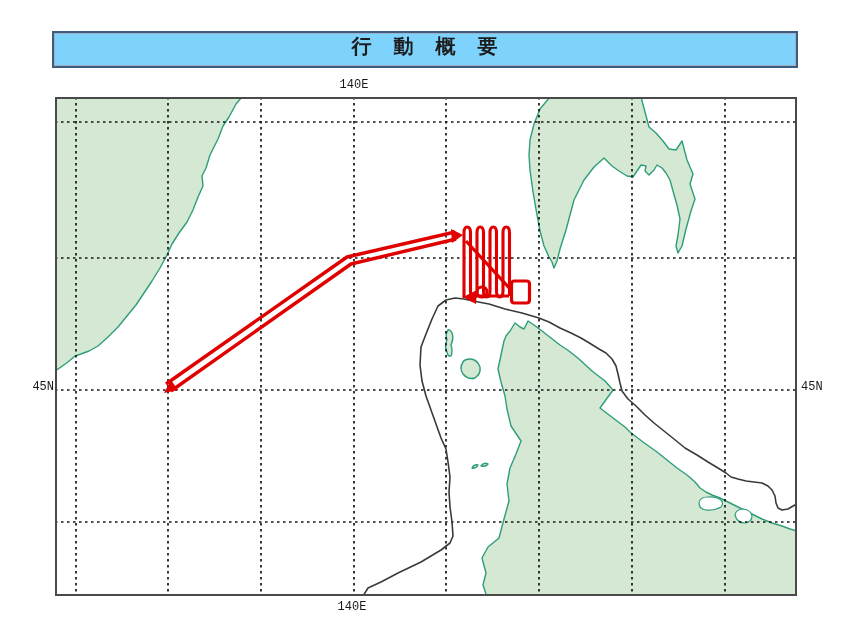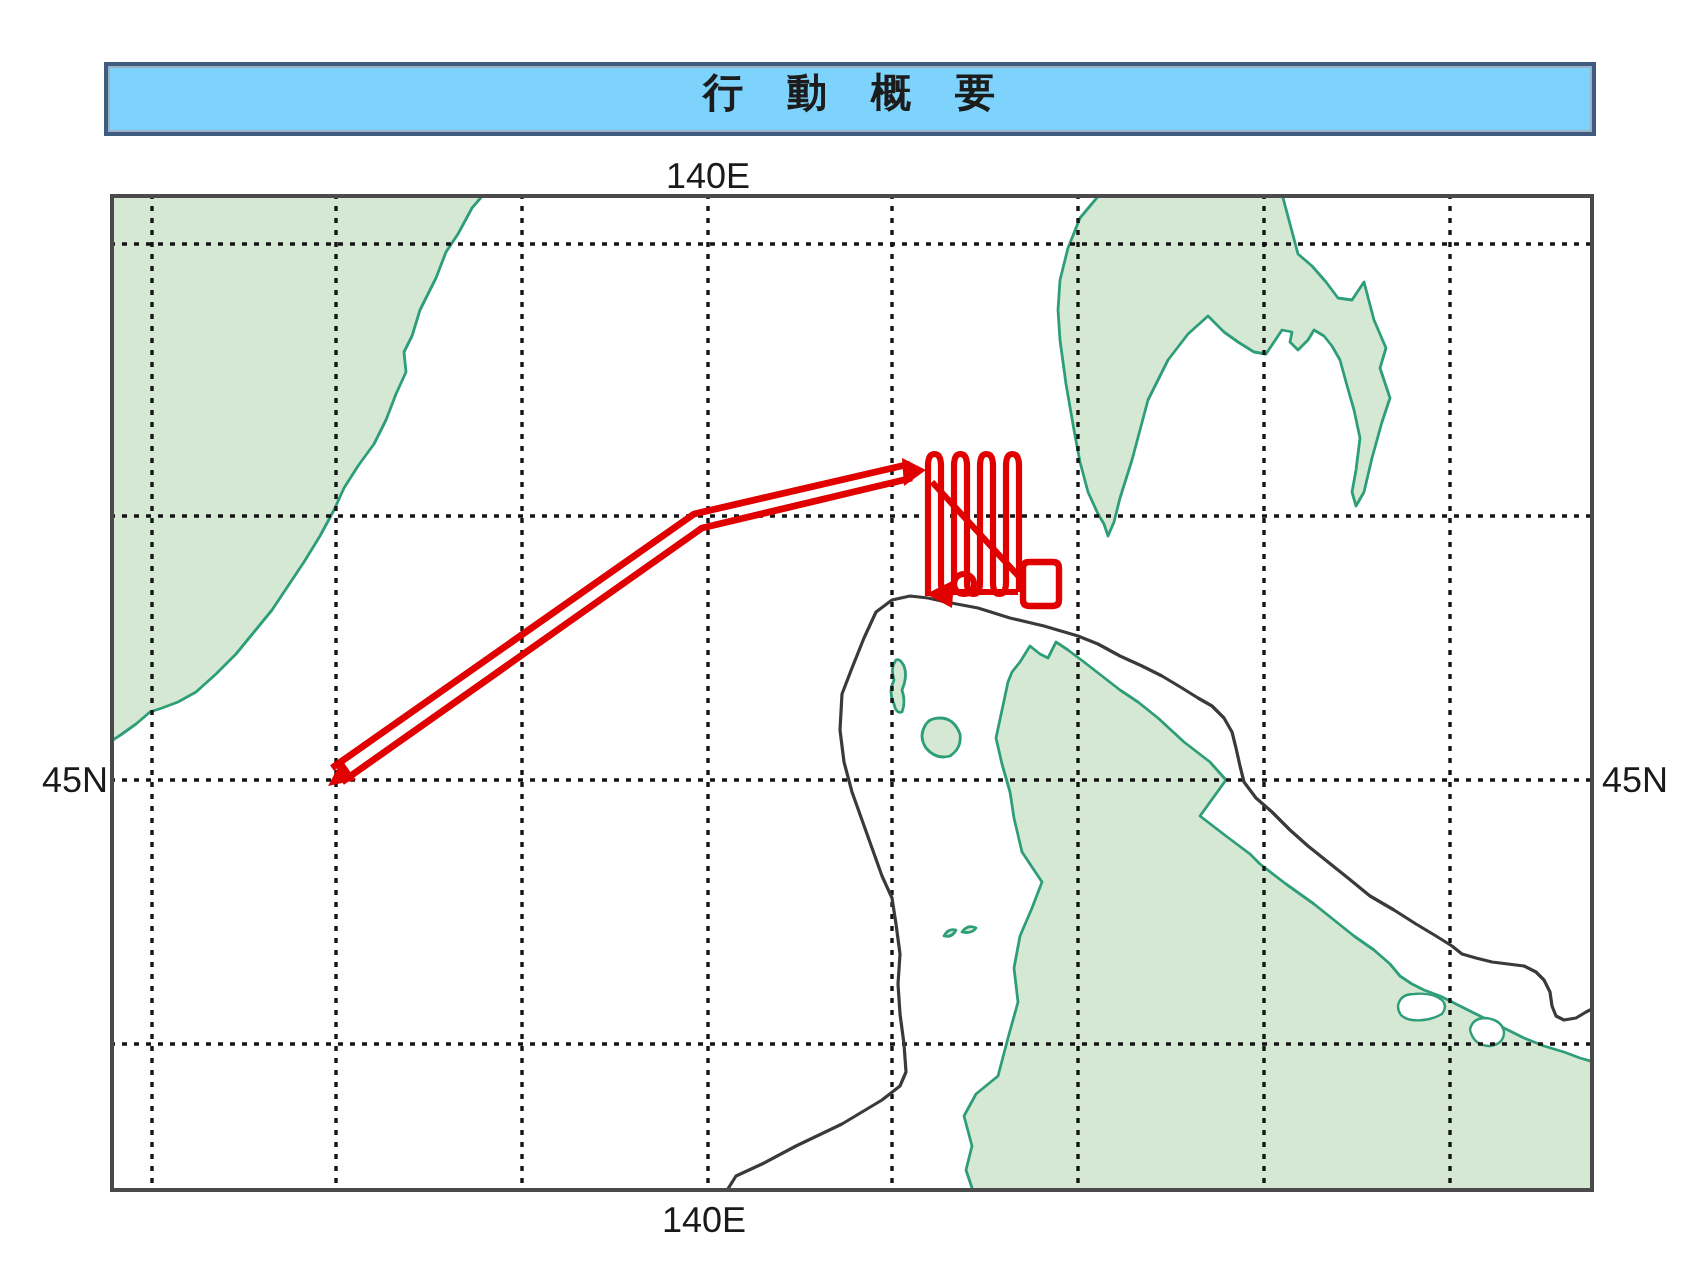--- a/index.html
+++ b/index.html
@@ -5,21 +5,21 @@
   html,body{margin:0;padding:0;background:#fff;}
   .page{position:relative;width:850px;height:638px;background:#ffffff;overflow:hidden;
         font-family:"Liberation Sans","DejaVu Sans",sans-serif;outline:1px solid #b8b8b8;}
   .title-box{position:absolute;left:52px;top:31px;width:746px;height:37px;box-sizing:border-box;
              border:2px solid var(--title-border);background:#7dd3fc;display:flex;align-items:flex-start;justify-content:center;font-family:Liberation Mono, monospace;}
   .title-box::after{content:"";position:absolute;inset:0;border:1px solid #9db0c5;pointer-events:none;}
   .title-text{font-size:20px;font-weight:600;color:#1c1c1c;letter-spacing:1px;}
   .map-svg{position:absolute;left:0;top:0;}
   .map-frame{position:absolute;left:55px;top:97px;width:742px;height:499px;box-sizing:border-box;
              border:2px solid var(--map-border);pointer-events:none;}
-  .coord-label{position:absolute;font-size:18px;color:#1a1a1a;white-space:nowrap;}
+  .coord-label{position:absolute;font-size:12px;color:#1a1a1a;white-space:nowrap;font-family:Liberation Mono, monospace;}
   .lon-top{left:331px;top:78px;width:46px;text-align:center;}
   .lon-bottom{left:329px;top:600px;width:46px;text-align:center;}
   .lat-left{left:20px;top:380px;width:34px;text-align:right;}
   .lat-right{left:801px;top:380px;width:34px;text-align:left;}
   .legend{position:absolute;left:587px;top:546px;width:207px;height:45px;box-sizing:border-box;
           background:#fdfdfd;border:2px solid #1f1f1f;border-radius:3px;
           display:flex;align-items:center;padding:0 6px 0 8px;}
   .legend-text{font-size:16.5px;color:#111;white-space:nowrap;}
   .legend-arrow{flex:0 0 auto;margin-right:1px;}
   .land{fill:var(--land-fill);stroke:var(--coast-stroke);stroke-width:1.4;stroke-linejoin:round;}

